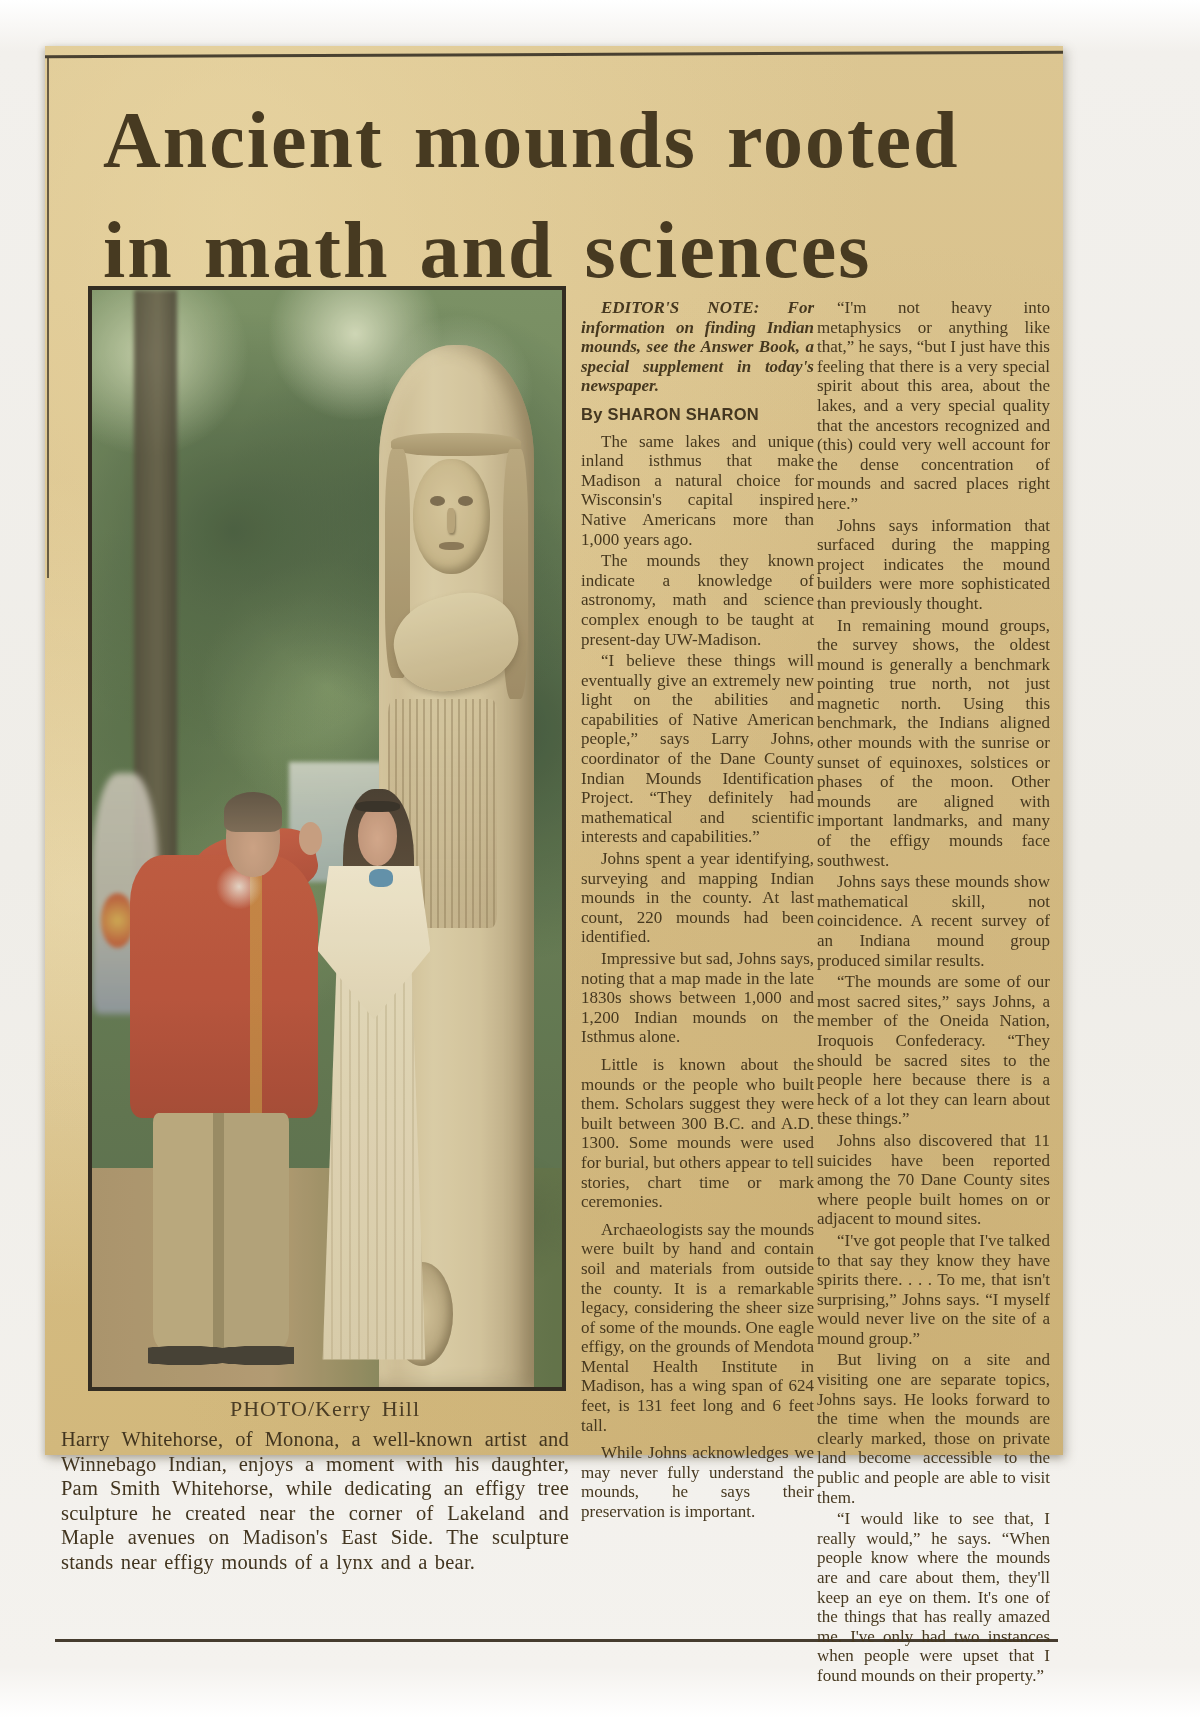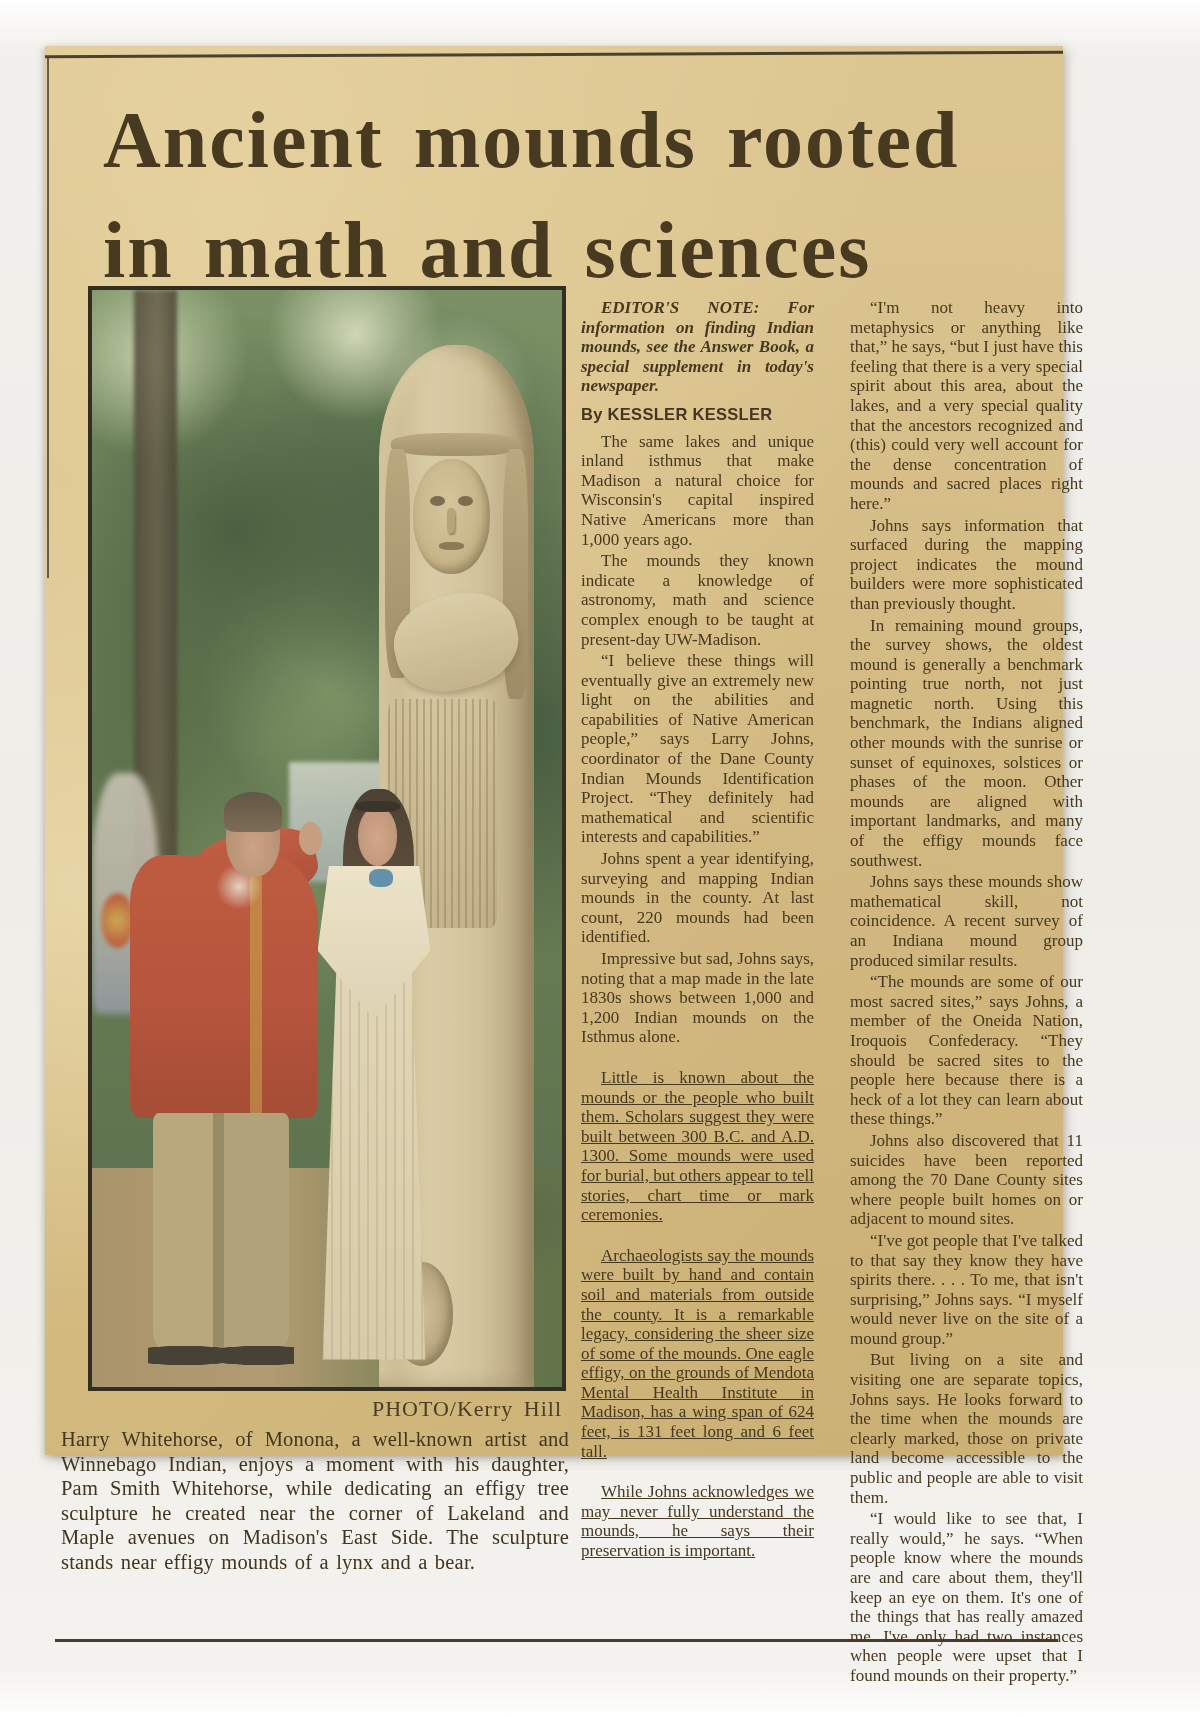--- a/index.html
+++ b/index.html
@@ -122,38 +122,38 @@
     background:
       repeating-linear-gradient(90deg, rgba(165,150,110,.35) 0 2px, transparent 2px 9px),
       linear-gradient(180deg,#e3dabd 0%,#ddd2b2 45%,#d6caa8 100%);
     clip-path:polygon(22% 0%, 78% 0%, 92% 100%, 8% 100%);}
   .ph-woman-shawl{position:absolute;left:48%;top:52.5%;width:24%;height:14%;
     background:linear-gradient(180deg,#eee6cd,#ddd2b2);
     clip-path:polygon(10% 0%, 90% 0%, 100% 55%, 50% 100%, 0% 55%);}
   .ph-wash{position:absolute;inset:0;background:rgba(225,212,175,.14);}
 
   .photo-credit{
-    position:absolute;left:43px;top:1350px;width:474px;text-align:right;
+    position:absolute;left:43px;top:1350px;width:474px;text-align:center;
     font-size:22px;color:#4a3c24;letter-spacing:1px;word-spacing:4px;
   }
   .caption{
     position:absolute;left:16px;top:1381px;width:508px;
     font-size:20.5px;line-height:1.2;color:#42351f;text-align:justify;
     letter-spacing:.2px;word-spacing:2px;
   }
 
   
   .col{
     position:absolute;top:252px;width:233px;
     font-size:17px;line-height:19.6px;color:#46381f;text-align:justify;
   }
   .col1{left:536px;}
-  .col2{left:772px;margin-left:33px;}
+  .col2{left:772px;}
   .col p{margin:0 0 2px 0;text-indent:20px;}
-  .col p.gap{margin-top:21px;text-decoration:underline;}
+  .col p.gap{margin-top:8px;}
   .editors-note{font-style:italic;font-weight:600;}
   .byline{
     font-family:"Liberation Sans", sans-serif;font-weight:700;font-size:16.5px;
     margin:9px 0 7px 0 !important;text-indent:0 !important;text-align:left;
     color:#443620;letter-spacing:.3px;
   }
 </style>
 </head>
 <body>
 
@@ -207,21 +207,21 @@
     <div class="ph-woman-necklace"></div>
 
     <div class="ph-wash"></div>
   </div>
 
   <div class="photo-credit">PHOTO/Kerry Hill</div>
   <div class="caption">Harry Whitehorse, of Monona, a well-known artist and Winnebago Indian, enjoys a moment with his daughter, Pam Smith Whitehorse, while dedicating an effigy tree sculpture he created near the corner of Lakeland and Maple avenues on Madison's East Side. The sculpture stands near effigy mounds of a lynx and a bear.</div>
 
   <div class="col col1">
     <p class="editors-note">EDITOR'S NOTE: For information on finding Indian mounds, see the Answer Book, a special supplement in today's newspaper.</p>
-    <p class="byline">By KESSLER KESSLER</p>
+    <p class="byline">By SHARON SHARON</p>
     <p>The same lakes and unique inland isthmus that make Madison a natural choice for Wisconsin's capital inspired Native Americans more than 1,000 years ago.</p>
     <p>The mounds they known indicate a knowledge of astronomy, math and science complex enough to be taught at present-day UW-Madison.</p>
     <p>“I believe these things will eventually give an extremely new light on the abilities and capabilities of Native American people,” says Larry Johns, coordinator of the Dane County Indian Mounds Identification Project. “They definitely had mathematical and scientific interests and capabilities.”</p>
     <p>Johns spent a year identifying, surveying and mapping Indian mounds in the county. At last count, 220 mounds had been identified.</p>
     <p>Impressive but sad, Johns says, noting that a map made in the late 1830s shows between 1,000 and 1,200 Indian mounds on the Isthmus alone.</p>
     <p class="gap">Little is known about the mounds or the people who built them. Scholars suggest they were built between 300 B.C. and A.D. 1300. Some mounds were used for burial, but others appear to tell stories, chart time or mark ceremonies.</p>
     <p class="gap">Archaeologists say the mounds were built by hand and contain soil and materials from outside the county. It is a remarkable legacy, considering the sheer size of some of the mounds. One eagle effigy, on the grounds of Mendota Mental Health Institute in Madison, has a wing span of 624 feet, is 131 feet long and 6 feet tall.</p>
     <p class="gap">While Johns acknowledges we may never fully understand the mounds, he says their preservation is important.</p>
   </div>
 

